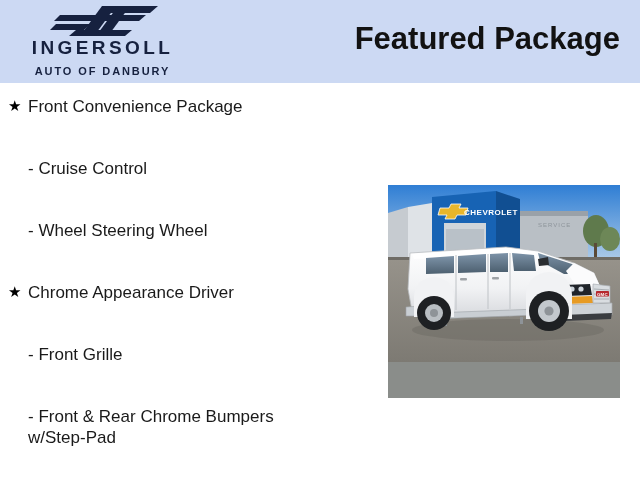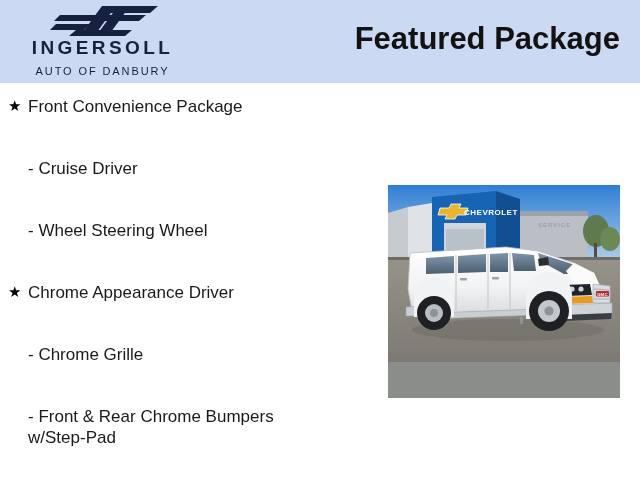--- a/index.html
+++ b/index.html
@@ -57,21 +57,21 @@
     white-space: nowrap;
   }
 
   .brand-sub {
     position: absolute;
     left: 0;
     top: 64px;
     width: 205px;
     text-align: center;
     font-size: 11px;
-    font-weight: normal;
+    font-weight: bold;
     letter-spacing: 1.9px;
     color: #16213f;
     line-height: 1;
     white-space: nowrap;
   }
 
   .header-title {
     position: absolute;
     right: 20px;
     top: 22px;
@@ -169,31 +169,31 @@
 
   <div class="header-title">Featured Package</div>
 </div>
 
 <div class="features">
     <div class="feature-row level-0" style="top: 13px;">
       <span class="bullet-star">★</span>
       <span class="feature-text">Front Convenience Package</span>
     </div>
     <div class="feature-row level-1" style="top: 75px;">
-      <span class="feature-text">- Cruise Driver</span>
+      <span class="feature-text">- Cruise Control</span>
     </div>
     <div class="feature-row level-1" style="top: 137px;">
       <span class="feature-text">- Wheel Steering Wheel</span>
     </div>
     <div class="feature-row level-0" style="top: 199px;">
       <span class="bullet-star">★</span>
       <span class="feature-text">Chrome Appearance Driver</span>
     </div>
     <div class="feature-row level-1" style="top: 261px;">
-      <span class="feature-text">- Chrome Grille</span>
+      <span class="feature-text">- Front Grille</span>
     </div>
     <div class="feature-row level-1" style="top: 323px;">
       <span class="feature-text">- Front &amp; Rear Chrome Bumpers
 w/Step-Pad</span>
     </div>
   </div>
 
 <div class="photo">
   <svg width="232" height="177" viewBox="0 0 232 177" xmlns="http://www.w3.org/2000/svg">
     <defs>

